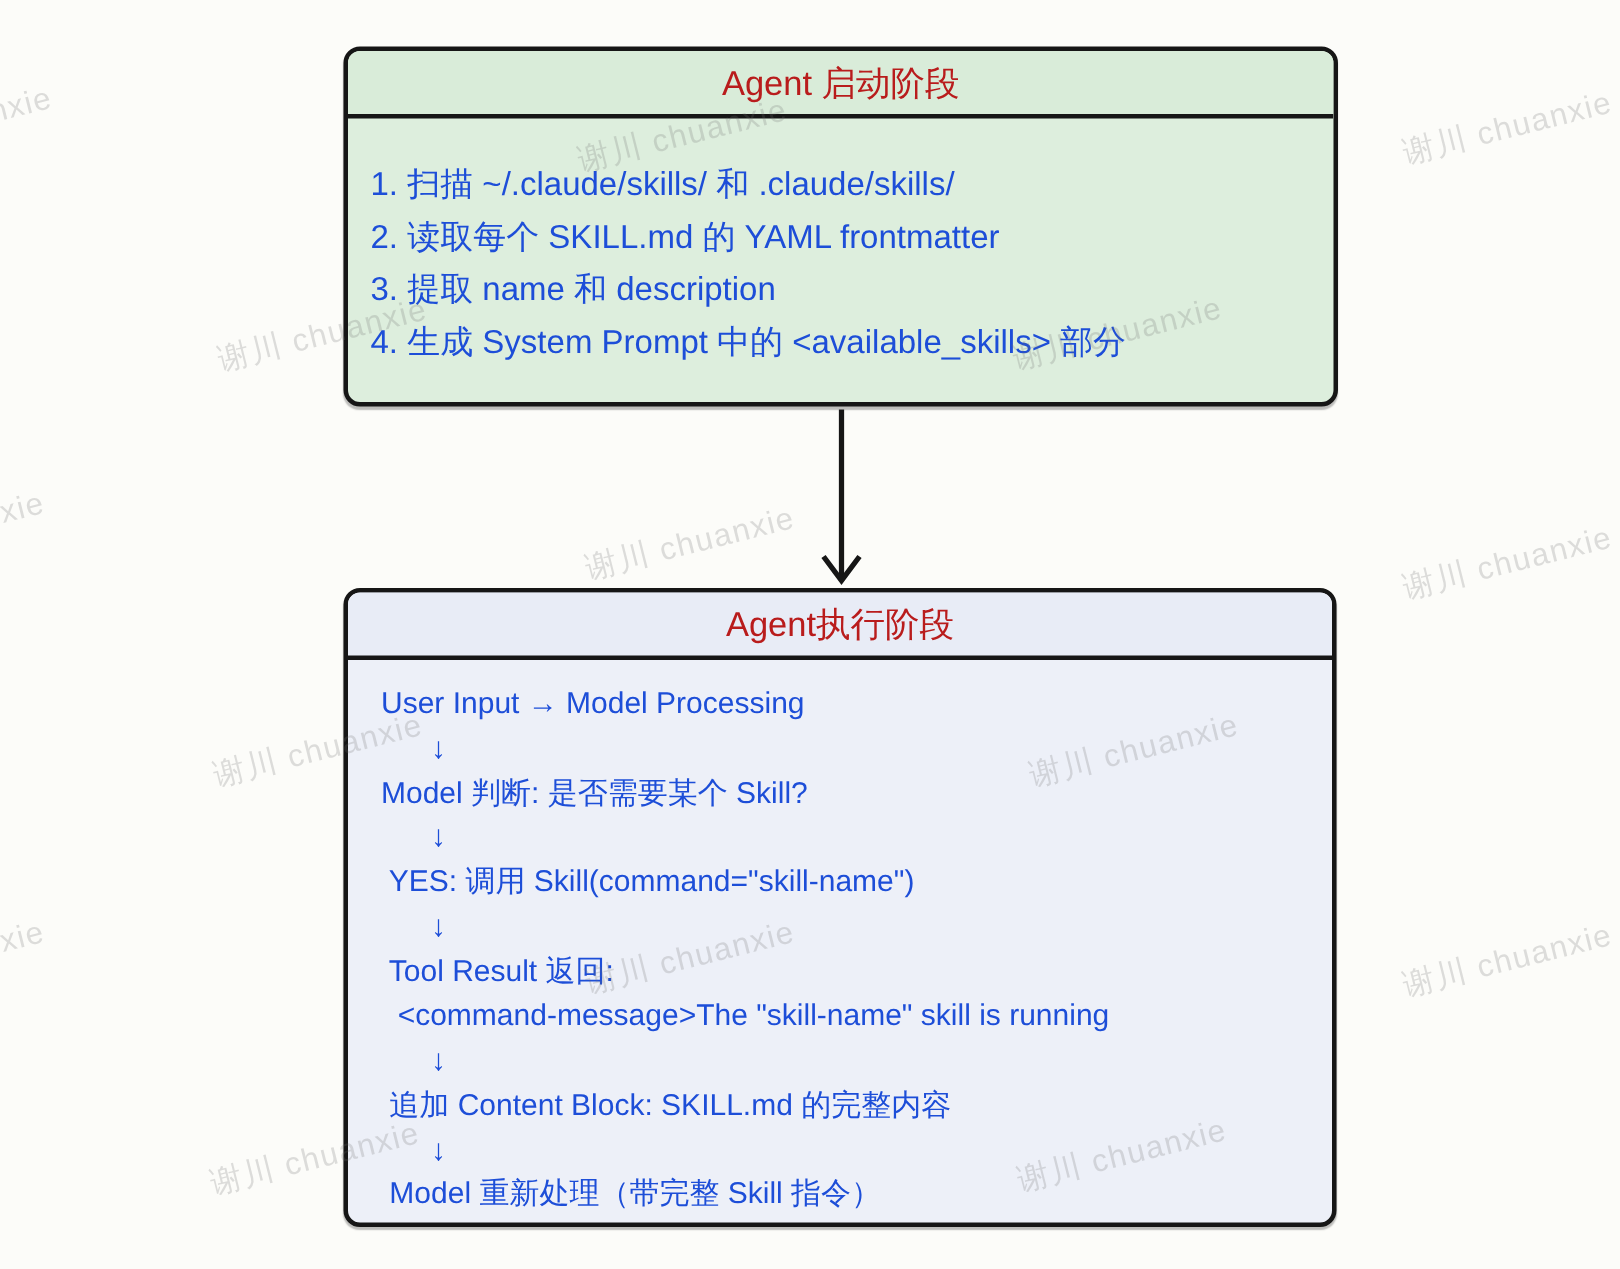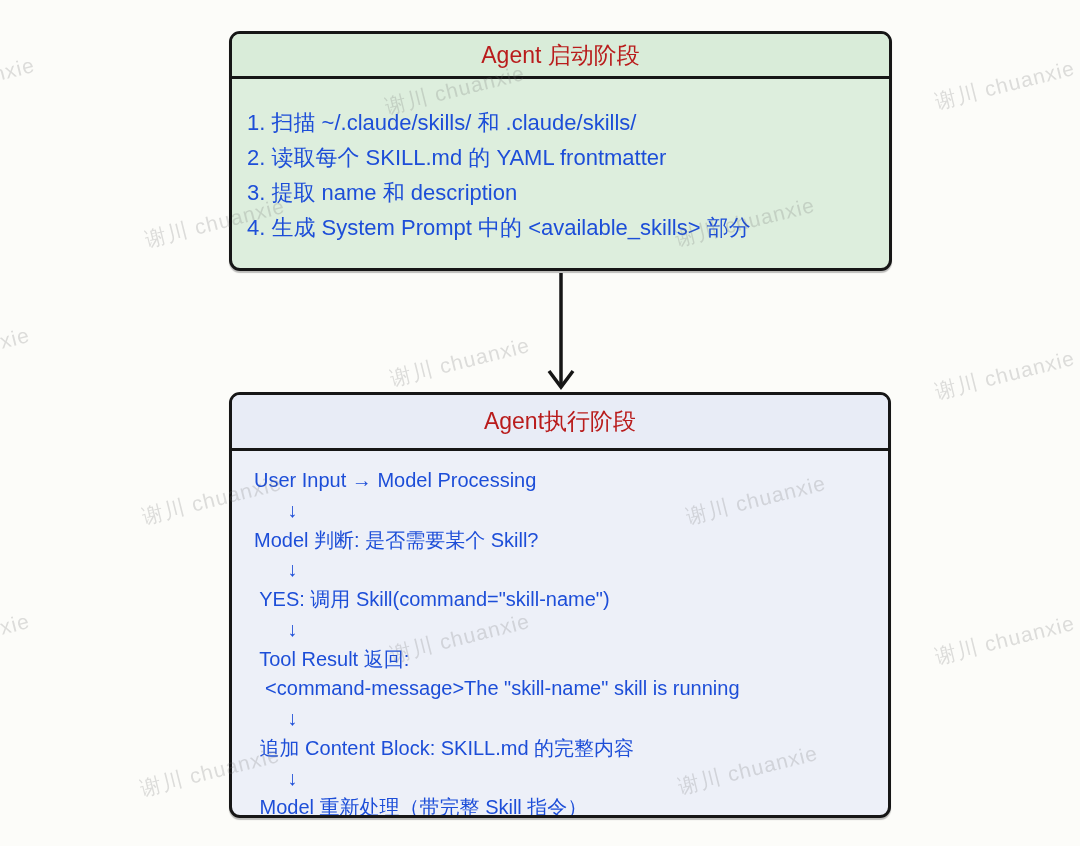--- a/index.html
+++ b/index.html
@@ -79,21 +79,21 @@
   }
 
   .box-exec {
     left: 229px;
     top: 392px;
     width: 662px;
     height: 426px;
     background: #edf0f8;
   }
   .box-exec .box-header {
-    height: 56px;
+    height: 45px;
     background: #e8ecf6;
   }
   .box-exec .box-body {
     padding: 15px 0 0 6px;
     font-size: 20px;
     line-height: 29.75px;
     margin-left: 16px;
   }
 
   

